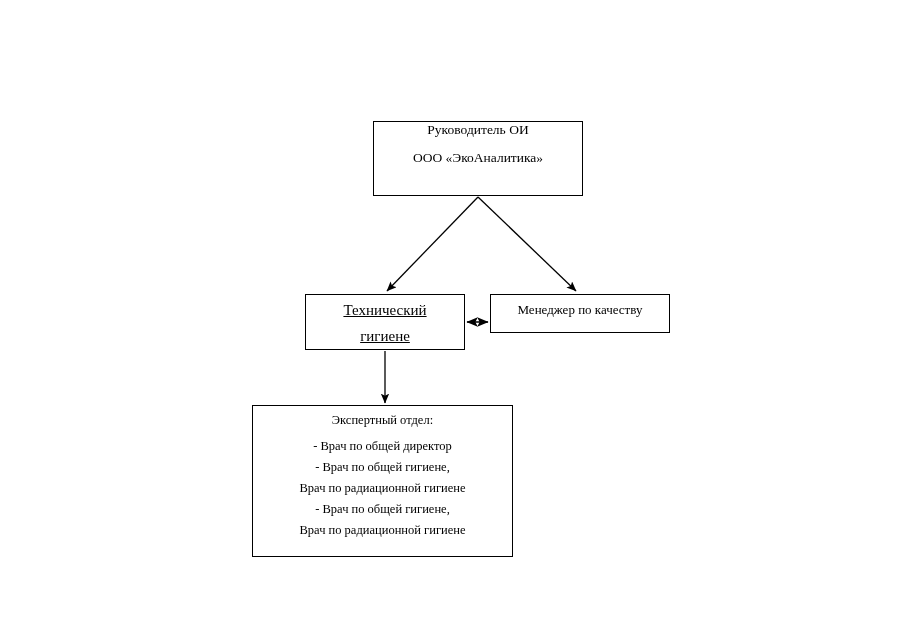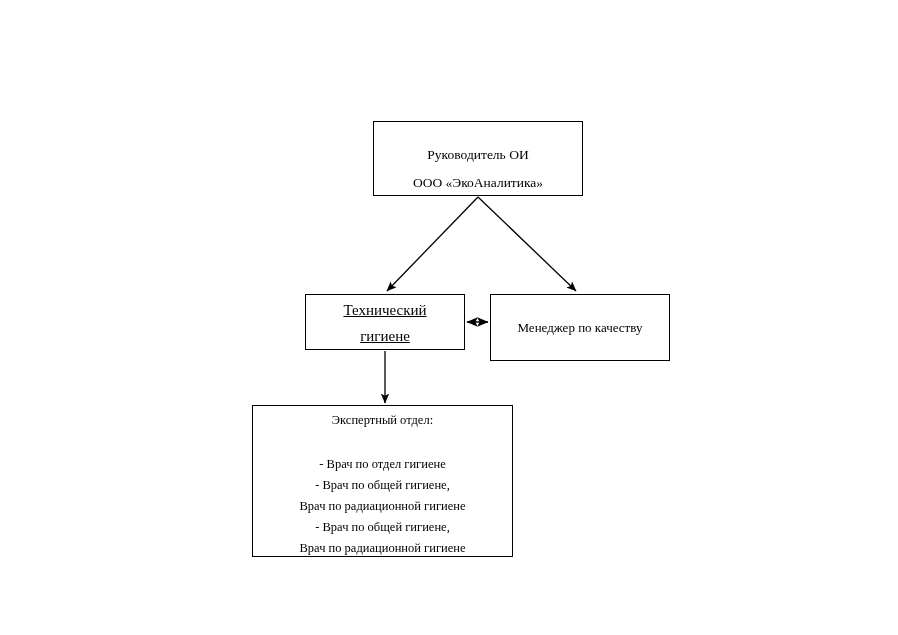--- a/index.html
+++ b/index.html
@@ -48,54 +48,54 @@
     display: block;
     white-space: nowrap;
   }
 
   #node-director {
     left: 373px;
     top: 121px;
     width: 210px;
     height: 75px;
     font-size: 13.5px;
-    padding-top: 25px;
+    padding-top: 0;
   }
   #node-director .line { margin-bottom: 12px; }
 
   #node-technical {
     left: 305px;
     top: 294px;
     width: 160px;
     height: 56px;
     font-size: 15px;
     padding-top: 7px;
     text-decoration: underline;
   }
   #node-technical .line { margin-bottom: 9px; }
 
   #node-quality {
     left: 490px;
     top: 294px;
     width: 180px;
-    height: 67px;
+    height: 39px;
     font-size: 13px;
-    padding-top: 25px;
+    padding-top: 7px;
   }
 
   #node-expert {
     left: 252px;
     top: 405px;
     width: 261px;
     height: 152px;
     font-size: 12.5px;
     padding-top: 7px;
   }
   #node-expert .line { margin-bottom: 6px; }
-  #node-expert .line:first-child { margin-bottom: 29px; }
+  #node-expert .line:first-child { margin-bottom: 11px; }
 
   svg.links {
     position: absolute;
     left: 0;
     top: 0;
     width: 898px;
     height: 635px;
     pointer-events: none;
   }
 </style>
@@ -133,20 +133,20 @@
     <span class="line">Технический</span>
     <span class="line">гигиене</span>
   </div>
 
   <div class="node" id="node-quality">
     <span class="line">Менеджер по качеству</span>
   </div>
 
   <div class="node" id="node-expert">
     <span class="line">Экспертный отдел:</span>
-    <span class="line">- Врач по отдел гигиене</span>
+    <span class="line">- Врач по общей директор</span>
     <span class="line">- Врач по общей гигиене,</span>
     <span class="line">Врач по радиационной гигиене</span>
     <span class="line">- Врач по общей гигиене,</span>
     <span class="line">Врач по радиационной гигиене</span>
   </div>
 
 </div>
 
 </body></html>

